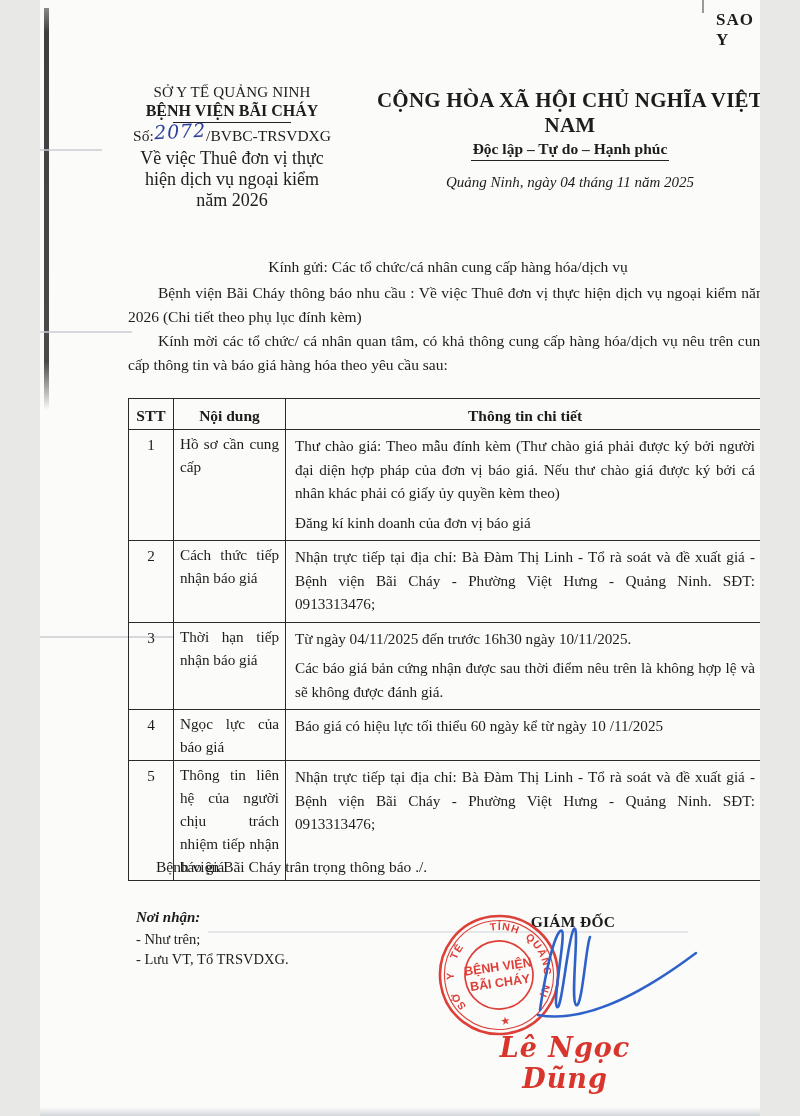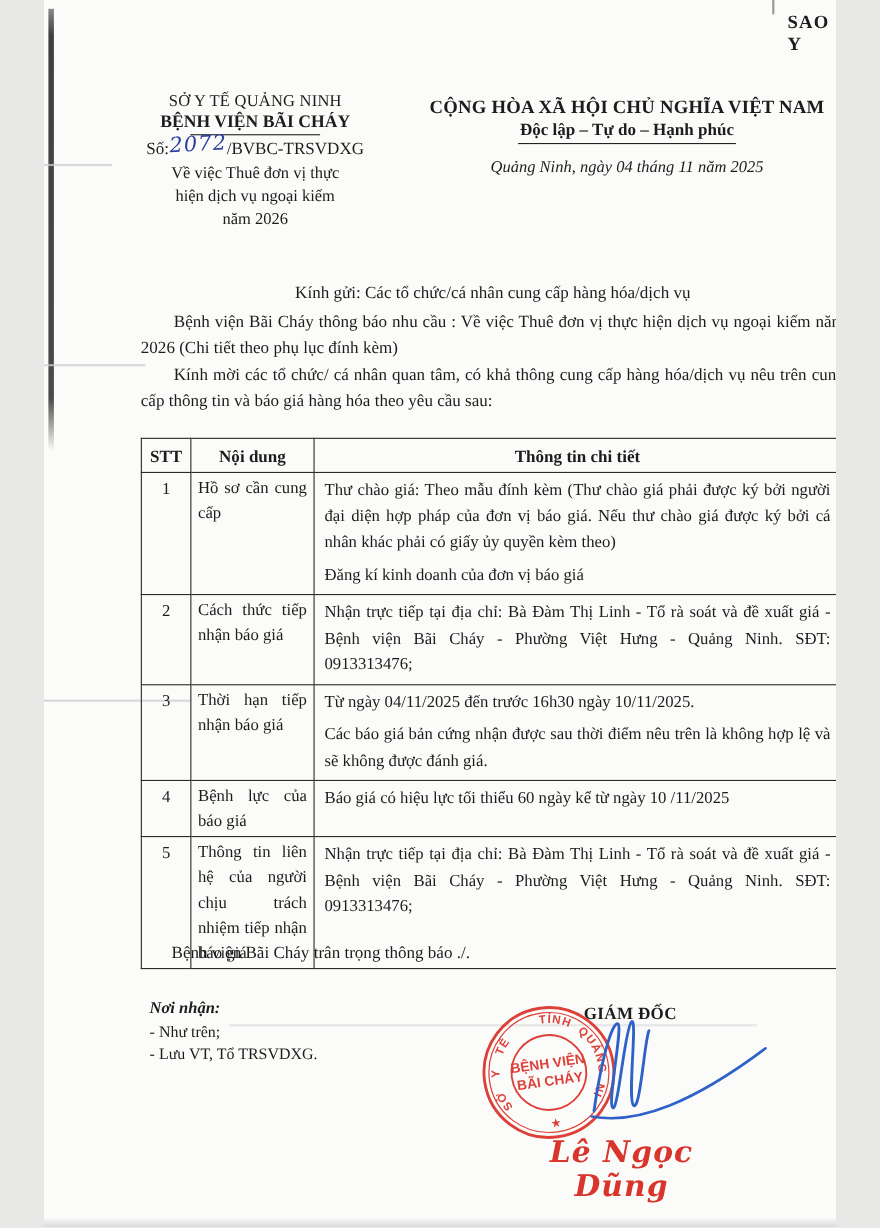--- a/index.html
+++ b/index.html
@@ -22,23 +22,23 @@
             font-size:6px;line-height:7.5px;color:#8a4434;}
   
   .hdr-left{position:absolute;left:84px;top:84px;width:216px;text-align:center;}
   .org-parent{font-size:15px;letter-spacing:.2px;}
   .org-name{font-size:16px;font-weight:bold;margin-top:1px;}
   .org-underline{width:118px;border-top:1.6px solid #222;margin:2px auto 0;}
   .so-line{font-size:15.5px;margin-top:0;}
   .hand-num{color:#2b3f9e;font-size:19px;font-style:italic;display:inline-block;
             transform:rotate(-3deg);position:relative;top:-3px;letter-spacing:1px;
             font-family:"DejaVu Serif",serif;}
-  .subject{font-size:15px;line-height:21px;margin-top:3px;}
+  .subject{font-size:18px;line-height:21px;margin-top:3px;}
   .hdr-right{position:absolute;left:332px;top:88px;width:396px;text-align:center;}
-  .nat-title{font-size:17px;font-weight:bold;letter-spacing:.2px;}
+  .nat-title{font-size:21px;font-weight:bold;letter-spacing:.2px;}
   .motto{display:inline-block;font-size:15.5px;font-weight:bold;border-bottom:1.6px solid #222;
          padding:0 2px 2px;margin-top:2px;}
   .place-date{font-style:italic;font-size:15px;margin-top:13px;}
   
   .body-block{position:absolute;left:88px;top:255px;width:640px;font-size:15.5px;line-height:24px;}
   .salutation{text-align:center;margin-bottom:2px;}
   .para{text-align:justify;text-indent:30px;margin:0;}
   
   table.doc{position:absolute;left:88px;top:398px;width:637px;border-collapse:collapse;
             font-size:15.2px;}
@@ -133,21 +133,21 @@
         <tr>
           <td class="c-stt">3</td>
           <td class="c-nd">Thời hạn tiếp nhận báo giá</td>
           <td class="c-ct">
             <p>Từ ngày 04/11/2025 đến trước 16h30 ngày 10/11/2025.</p>
             <p>Các báo giá bản cứng nhận được sau thời điểm nêu trên là không hợp lệ và sẽ không được đánh giá.</p>
           </td>
         </tr>
         <tr>
           <td class="c-stt">4</td>
-          <td class="c-nd">Bệnh lực của báo giá</td>
+          <td class="c-nd">Ngọc lực của báo giá</td>
           <td class="c-ct">
             <p>Báo giá có hiệu lực tối thiểu 60 ngày kể từ ngày 10 /11/2025</p>
           </td>
         </tr>
         <tr>
           <td class="c-stt">5</td>
           <td class="c-nd">Thông tin liên hệ của người chịu trách nhiệm tiếp nhận báo giá</td>
           <td class="c-ct">
             <p>Nhận trực tiếp tại địa chỉ: Bà Đàm Thị Linh - Tổ rà soát và đề xuất giá - Bệnh viện Bãi Cháy - Phường Việt Hưng - Quảng Ninh. SĐT: 0913313476;</p>
           </td>

